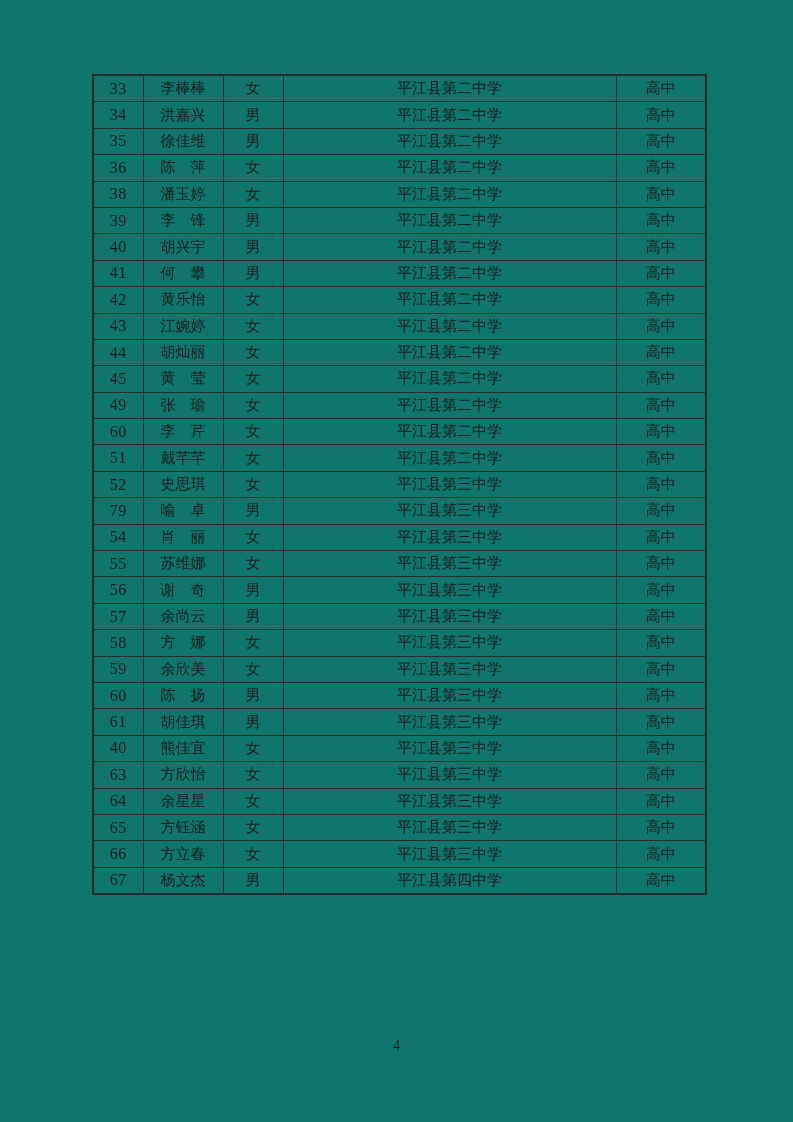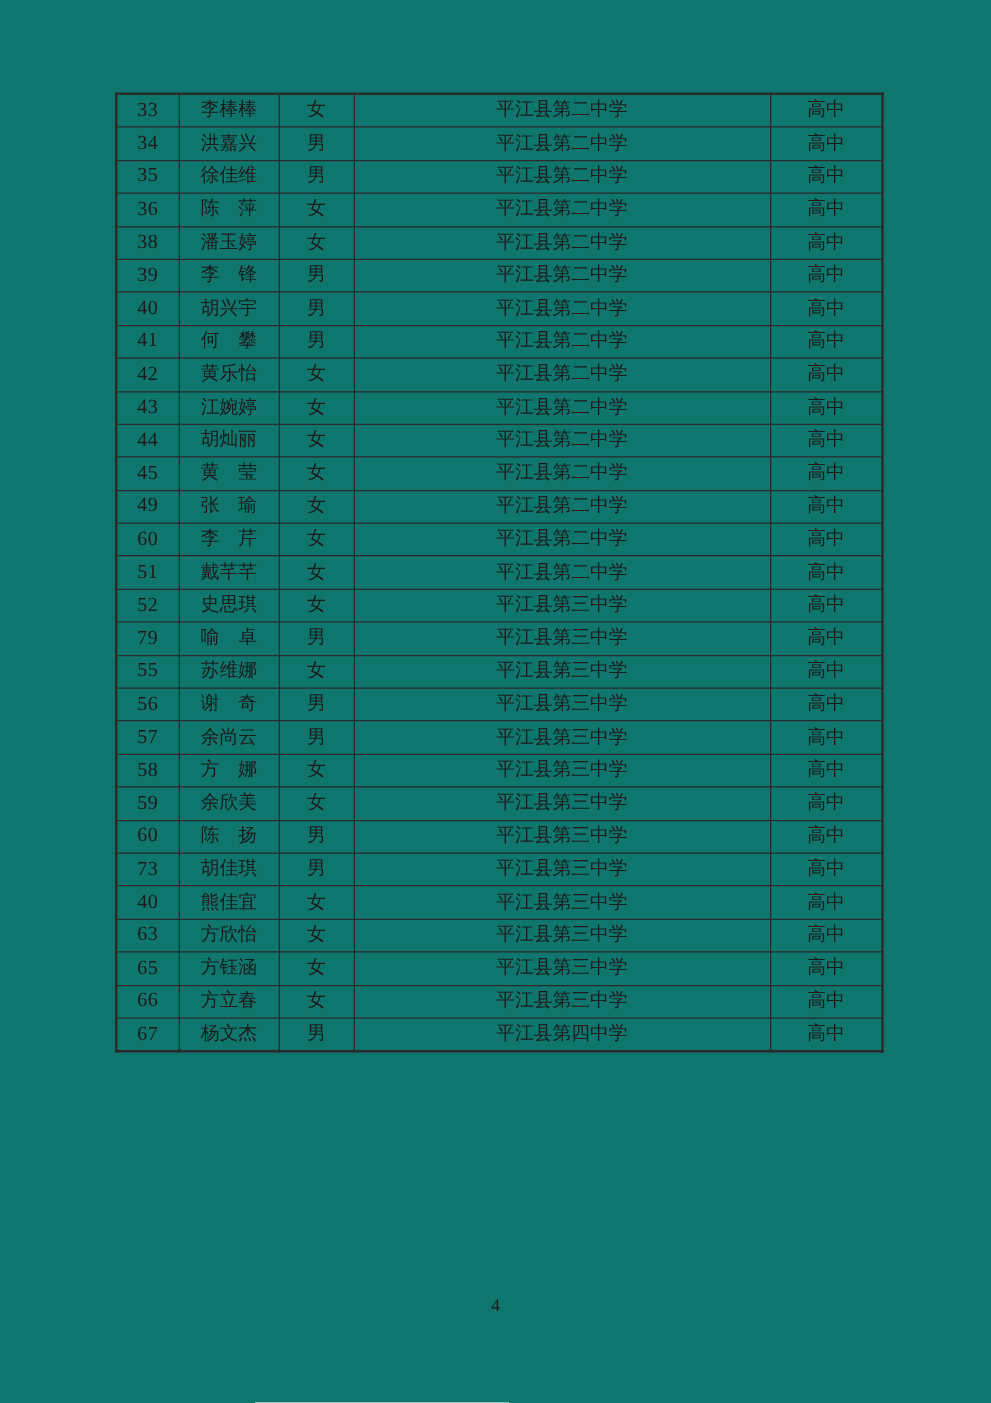--- a/index.html
+++ b/index.html
@@ -177,20 +177,27 @@
       <td class="cell-level">高中</td>
     </tr>
         <tr>
       <td class="cell-no">79</td>
       <td class="cell-name">喻　卓</td>
       <td class="cell-gender">男</td>
       <td class="cell-school">平江县第三中学</td>
       <td class="cell-level">高中</td>
     </tr>
         <tr>
+      <td class="cell-no">54</td>
+      <td class="cell-name">肖　丽</td>
+      <td class="cell-gender">女</td>
+      <td class="cell-school">平江县第三中学</td>
+      <td class="cell-level">高中</td>
+    </tr>
+        <tr>
       <td class="cell-no">55</td>
       <td class="cell-name">苏维娜</td>
       <td class="cell-gender">女</td>
       <td class="cell-school">平江县第三中学</td>
       <td class="cell-level">高中</td>
     </tr>
         <tr>
       <td class="cell-no">56</td>
       <td class="cell-name">谢　奇</td>
       <td class="cell-gender">男</td>
@@ -219,41 +226,48 @@
       <td class="cell-level">高中</td>
     </tr>
         <tr>
       <td class="cell-no">60</td>
       <td class="cell-name">陈　扬</td>
       <td class="cell-gender">男</td>
       <td class="cell-school">平江县第三中学</td>
       <td class="cell-level">高中</td>
     </tr>
         <tr>
-      <td class="cell-no">73</td>
+      <td class="cell-no">61</td>
       <td class="cell-name">胡佳琪</td>
       <td class="cell-gender">男</td>
       <td class="cell-school">平江县第三中学</td>
       <td class="cell-level">高中</td>
     </tr>
         <tr>
       <td class="cell-no">40</td>
       <td class="cell-name">熊佳宜</td>
       <td class="cell-gender">女</td>
       <td class="cell-school">平江县第三中学</td>
       <td class="cell-level">高中</td>
     </tr>
         <tr>
       <td class="cell-no">63</td>
       <td class="cell-name">方欣怡</td>
       <td class="cell-gender">女</td>
       <td class="cell-school">平江县第三中学</td>
       <td class="cell-level">高中</td>
     </tr>
         <tr>
+      <td class="cell-no">64</td>
+      <td class="cell-name">余星星</td>
+      <td class="cell-gender">女</td>
+      <td class="cell-school">平江县第三中学</td>
+      <td class="cell-level">高中</td>
+    </tr>
+        <tr>
       <td class="cell-no">65</td>
       <td class="cell-name">方钰涵</td>
       <td class="cell-gender">女</td>
       <td class="cell-school">平江县第三中学</td>
       <td class="cell-level">高中</td>
     </tr>
         <tr>
       <td class="cell-no">66</td>
       <td class="cell-name">方立春</td>
       <td class="cell-gender">女</td>

